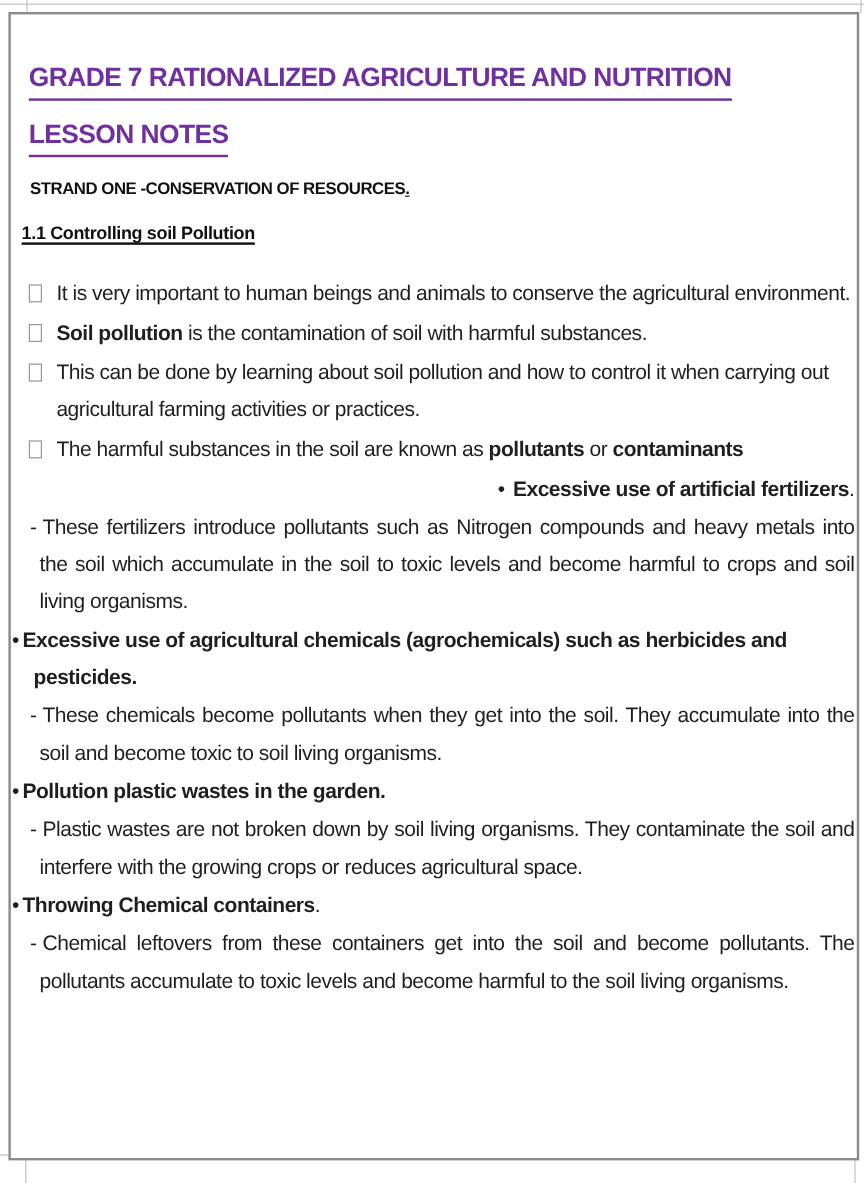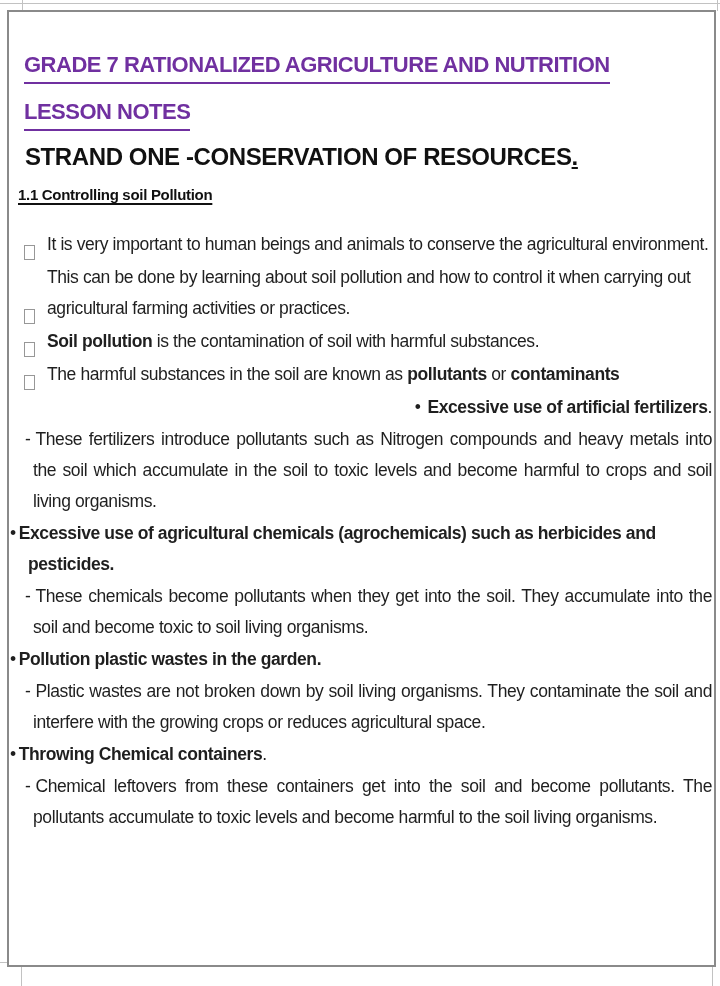--- a/index.html
+++ b/index.html
@@ -45,39 +45,39 @@
     color: var(--purple, #7030a0);
     font-size: 22px;
     line-height: 29px;
     letter-spacing: -0.5px;
     padding-bottom: 3px;
     border-bottom: 2.5px solid var(--purple, #7030a0);
     margin-bottom: 13px;
   }
   h2.strand {
     margin: 10px 0 0 16px;
-    font-size: 24px; line-height: 26px;
+    font-size: 14px; line-height: 26px;
     letter-spacing: -0.4px;
     font-weight: bold; color: #111111;
     white-space: nowrap;
   }
   h2.strand .u { text-decoration: underline; }
   h3.topic {
     margin: 13px 0 0 9px;
     font-size: 15px; line-height: 24px;
     letter-spacing: -0.3px;
     font-weight: bold; color: #111111;
     text-decoration: underline;
     text-decoration-thickness: 1.5px;
     text-underline-offset: 3px;
   }
 
   
   .intro-list { margin-top: 22px; }
-  .tofu-item { display: flex; align-items: flex-end; margin: 0 0 2px 15px; }
+  .tofu-item { display: flex; align-items: flex-start; margin: 0 0 2px 15px; }
   .tofu-box {
     flex: none;
     width: 9px; height: 13px;
     border: 1.2px solid #979797;
     margin: 8px 0 0 0;
     background: transparent;
   }
   .tofu-text { margin-left: 12px; }
 
   .bold, .tofu-text .bold { font-weight: bold; }
@@ -124,25 +124,25 @@
 
       <h3 class="topic">1.1 Controlling soil Pollution</h3>
 
       <div class="intro-list" id="intro-list">
           <div class="tofu-item">
             <span class="tofu-box"></span>
             <div class="tofu-text"><span>It is very important to human beings and animals to conserve the agricultural environment.</span></div>
           </div>
           <div class="tofu-item">
             <span class="tofu-box"></span>
-            <div class="tofu-text"><span>This can be done by learning about soil pollution and how to control it when carrying out agricultural farming activities or practices.</span></div>
+            <div class="tofu-text"><span class="bold">Soil pollution</span><span> is the contamination of soil with harmful substances.</span></div>
           </div>
           <div class="tofu-item">
             <span class="tofu-box"></span>
-            <div class="tofu-text"><span class="bold">Soil pollution</span><span> is the contamination of soil with harmful substances.</span></div>
+            <div class="tofu-text"><span>This can be done by learning about soil pollution and how to control it when carrying out agricultural farming activities or practices.</span></div>
           </div>
           <div class="tofu-item">
             <span class="tofu-box"></span>
             <div class="tofu-text"><span>The harmful substances in the soil are known as </span><span class="bold">pollutants</span><span> or </span><span class="bold">contaminants</span></div>
           </div>
         </div>
 
 
       <div class="causes-list" id="causes-list">
           <p class="bullet-first"><span class="marker">•</span><span class="bold">Excessive use of artificial fertilizers</span><span>.</span></p>

